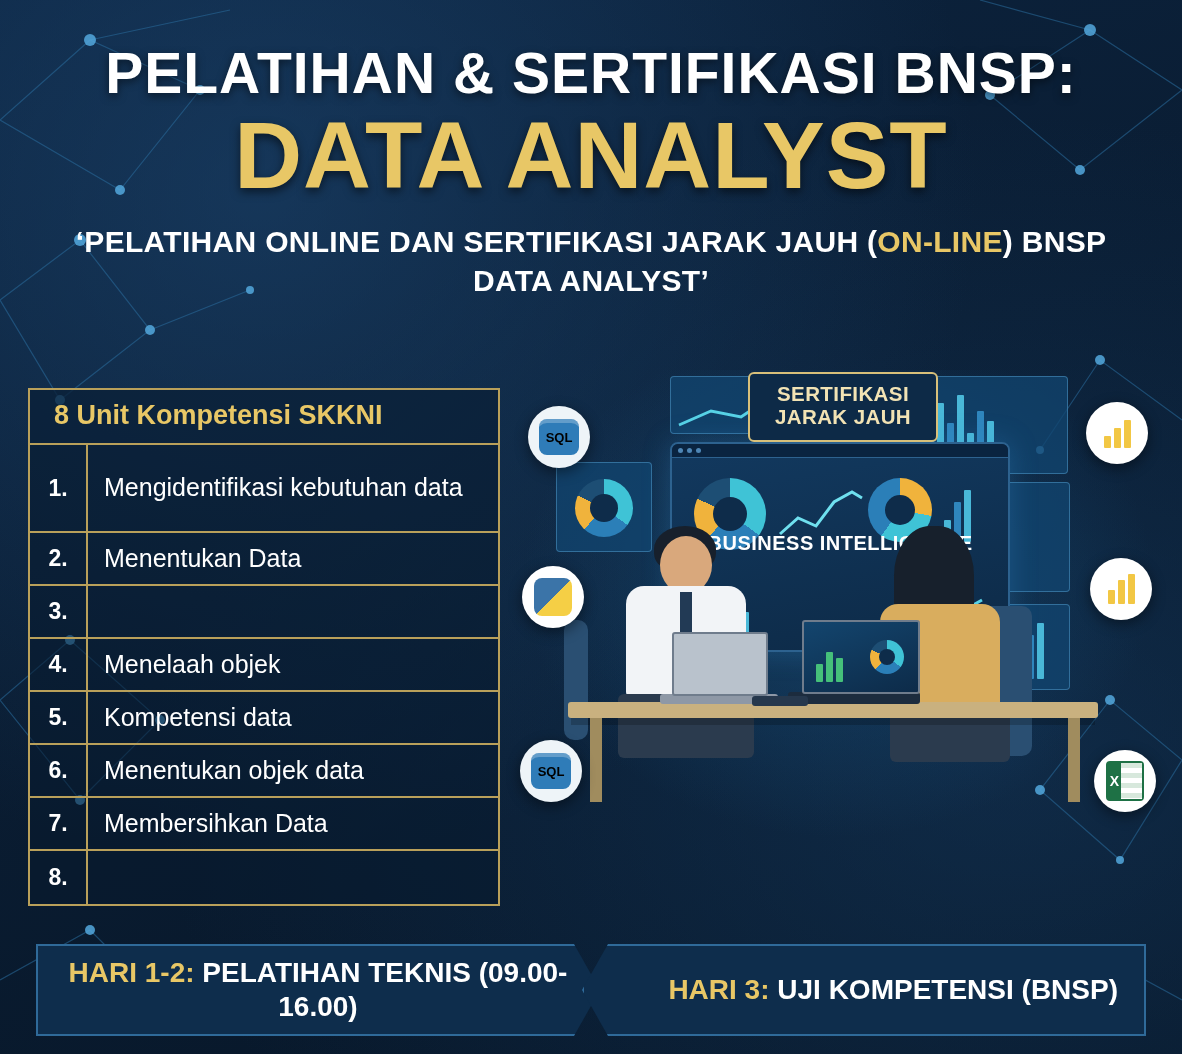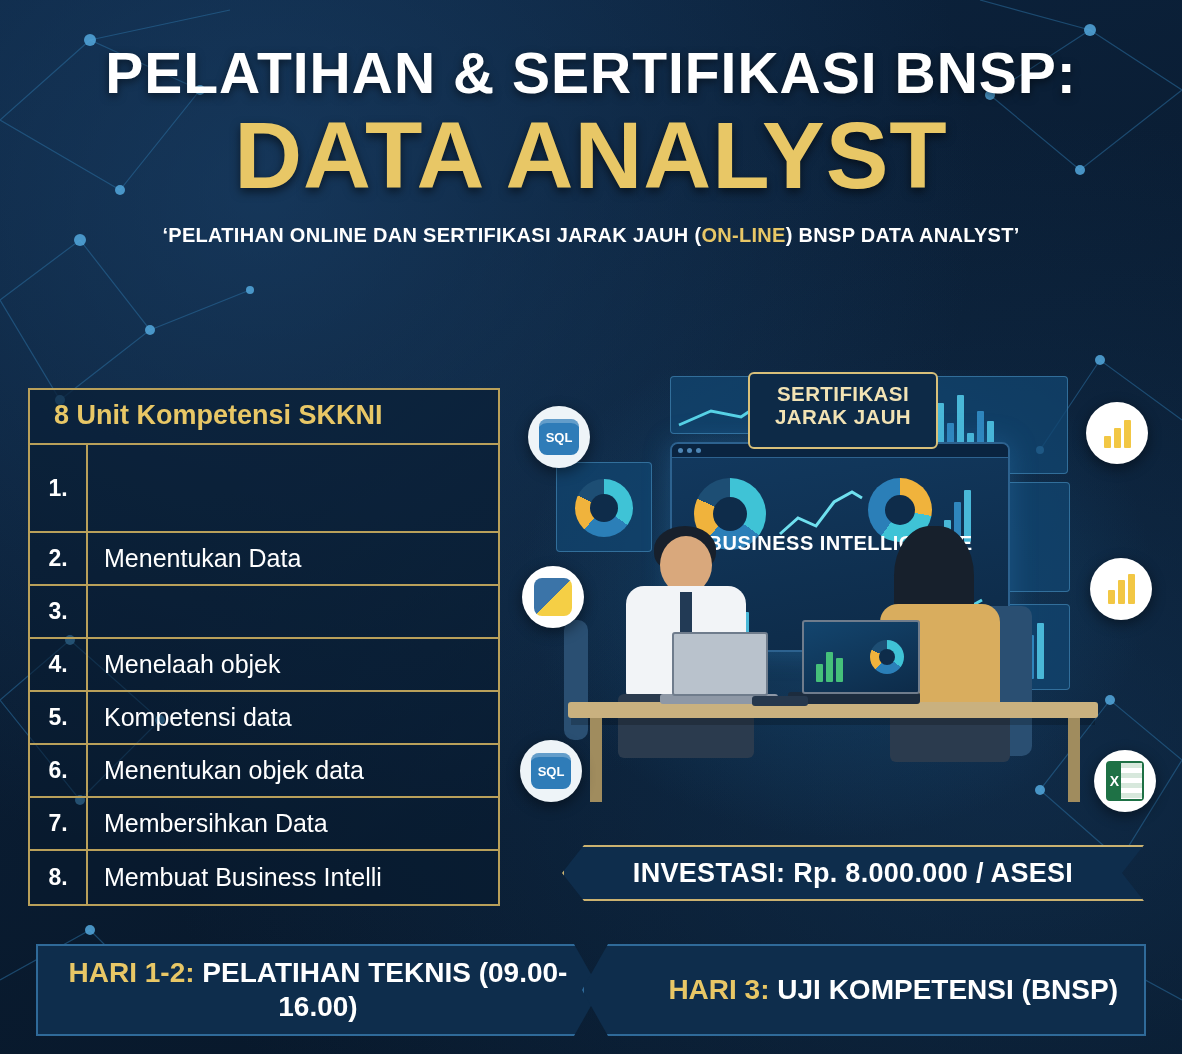--- a/index.html
+++ b/index.html
@@ -29,21 +29,21 @@
   }
   .title-sub {
     margin-top: 4px;
     font-size: 94px; font-weight: 700; letter-spacing: 1px;
     color: #e8c766;
     text-shadow: 0 4px 10px rgba(0,0,0,.55);
     line-height: 1.02;
   }
   .tagline {
     margin: 18px auto 0; width: 1080px;
-    font-size: 20px; font-weight: 700; letter-spacing: .3px;
+    font-size: 30px; font-weight: 700; letter-spacing: .3px;
     color: #ffffff; line-height: 1.32;
   }
   .tagline .gold { color: #e8c766; }
 
   
   .units {
     position: absolute; left: 28px; top: 388px;
     width: 472px;
     border: 2px solid #b9a05a;
     background: rgba(8,26,46,.55);
@@ -79,21 +79,21 @@
     width: 636px; height: 470px;
   }
   .art-bg {
     position: absolute; inset: 0;
     background:
       radial-gradient(ellipse at 50% 45%, rgba(26,86,132,.55) 0%, rgba(10,30,52,0) 70%);
     border-radius: 12px;
   }
   .badge-far {
     position: absolute; left: 228px; top: 2px; width: 190px;
-    padding: 9px 6px 18px;
+    padding: 9px 6px 11px;
     border: 2px solid #d8c07a; border-radius: 6px;
     background: #0d2a47;
     text-align: center;
     font-size: 20.5px; font-weight: 700; color: #f2e3b4; line-height: 1.12;
     letter-spacing: .4px;
     z-index: 5;
   }
   .screen {
     position: absolute; left: 150px; top: 72px; width: 340px; height: 210px;
     background: linear-gradient(170deg, #123css, #0e3258);
@@ -145,21 +145,21 @@
 
   .icon-bubble {
     position: absolute; width: 62px; height: 62px; border-radius: 50%;
     background: #ffffff; display: flex; align-items: center; justify-content: center;
     box-shadow: 0 4px 14px rgba(0,0,0,.45);
     font-size: 15px; font-weight: 700;
   }
   .icon-bubble.sql { background: #eef4f8; color: #1b4f7a; }
   .icon-bubble.sql .cyl {
     width: 40px; height: 36px; border-radius: 8px;
-    background: #2f7cb8; color: #ffffff; display: flex; align-items: center; justify-content: center;
+    background: #2f7cb8; color: #000000; display: flex; align-items: center; justify-content: center;
     font-size: 13px; font-weight: 700;
     box-shadow: inset 0 6px 0 -2px rgba(255,255,255,.25);
   }
   .pbi { display: flex; align-items: flex-end; gap: 3px; height: 30px; }
   .pbi i { display: block; width: 7px; background: #f2c744; border-radius: 1px; }
   .xls {
     width: 38px; height: 40px; border-radius: 4px; background: #ffffff;
     border: 2px solid #1e7145; display: flex;
   }
   .xls .lft { width: 13px; background: #1e7145; color: #fff; font-size: 14px; font-weight: 700;
@@ -247,20 +247,21 @@
     <div class="tagline">
       <span>‘PELATIHAN ONLINE DAN SERTIFIKASI JARAK JAUH (</span><span class="gold">ON-LINE</span><span>) BNSP DATA ANALYST’</span>
     </div>
   </div>
 
   <div class="units">
     <div class="units-head">8 Unit Kompetensi SKKNI</div>
 
     <div class="unit-row tall">
       <div class="unit-num">1.</div>
+      <div class="unit-txt">Mengidentifikasi kebutuhan data</div>
     </div>
     <div class="unit-row">
       <div class="unit-num">2.</div>
       <div class="unit-txt">Menentukan Data</div>
     </div>
     <div class="unit-row">
       <div class="unit-num">3.</div>
     </div>
     <div class="unit-row">
       <div class="unit-num">4.</div>
@@ -273,21 +274,20 @@
     <div class="unit-row">
       <div class="unit-num">6.</div>
       <div class="unit-txt">Menentukan objek data</div>
     </div>
     <div class="unit-row">
       <div class="unit-num">7.</div>
       <div class="unit-txt">Membersihkan Data</div>
     </div>
     <div class="unit-row">
       <div class="unit-num">8.</div>
-      <div class="unit-txt">Membuat Business Intelli</div>
     </div>
   </div>
 
   <div class="art">
     <div class="art-bg"></div>
 
     <div class="mini-chart" style="left:36px; top:92px; width:96px; height:90px;">
       <div class="donut" style="left:18px; top:16px; width:58px; height:58px;"></div>
     </div>
     <div class="mini-chart" style="left:150px; top:6px; width:200px; height:58px;">
@@ -418,21 +418,20 @@
         </span>
     </div>
     <div class="icon-bubble" style="left:574px; top:380px;">
       <span class="xls">
         <span class="lft">X</span>
         <span class="rgt"></span>
       </span>
     </div>
   </div>
 
-  <div class="invest">INVESTASI: Rp. 8.000.000 / ASESI</div>
 
   <div class="bottom">
     <div class="bottom-item left">
       <div>
         <span class="gold">HARI 1-2:</span><span> PELATIHAN TEKNIS (09.00-16.00)</span>
       </div>
     </div>
     <div class="bottom-item right">
       <div>
         <span class="gold">HARI 3:</span><span> UJI KOMPETENSI (BNSP)</span>

